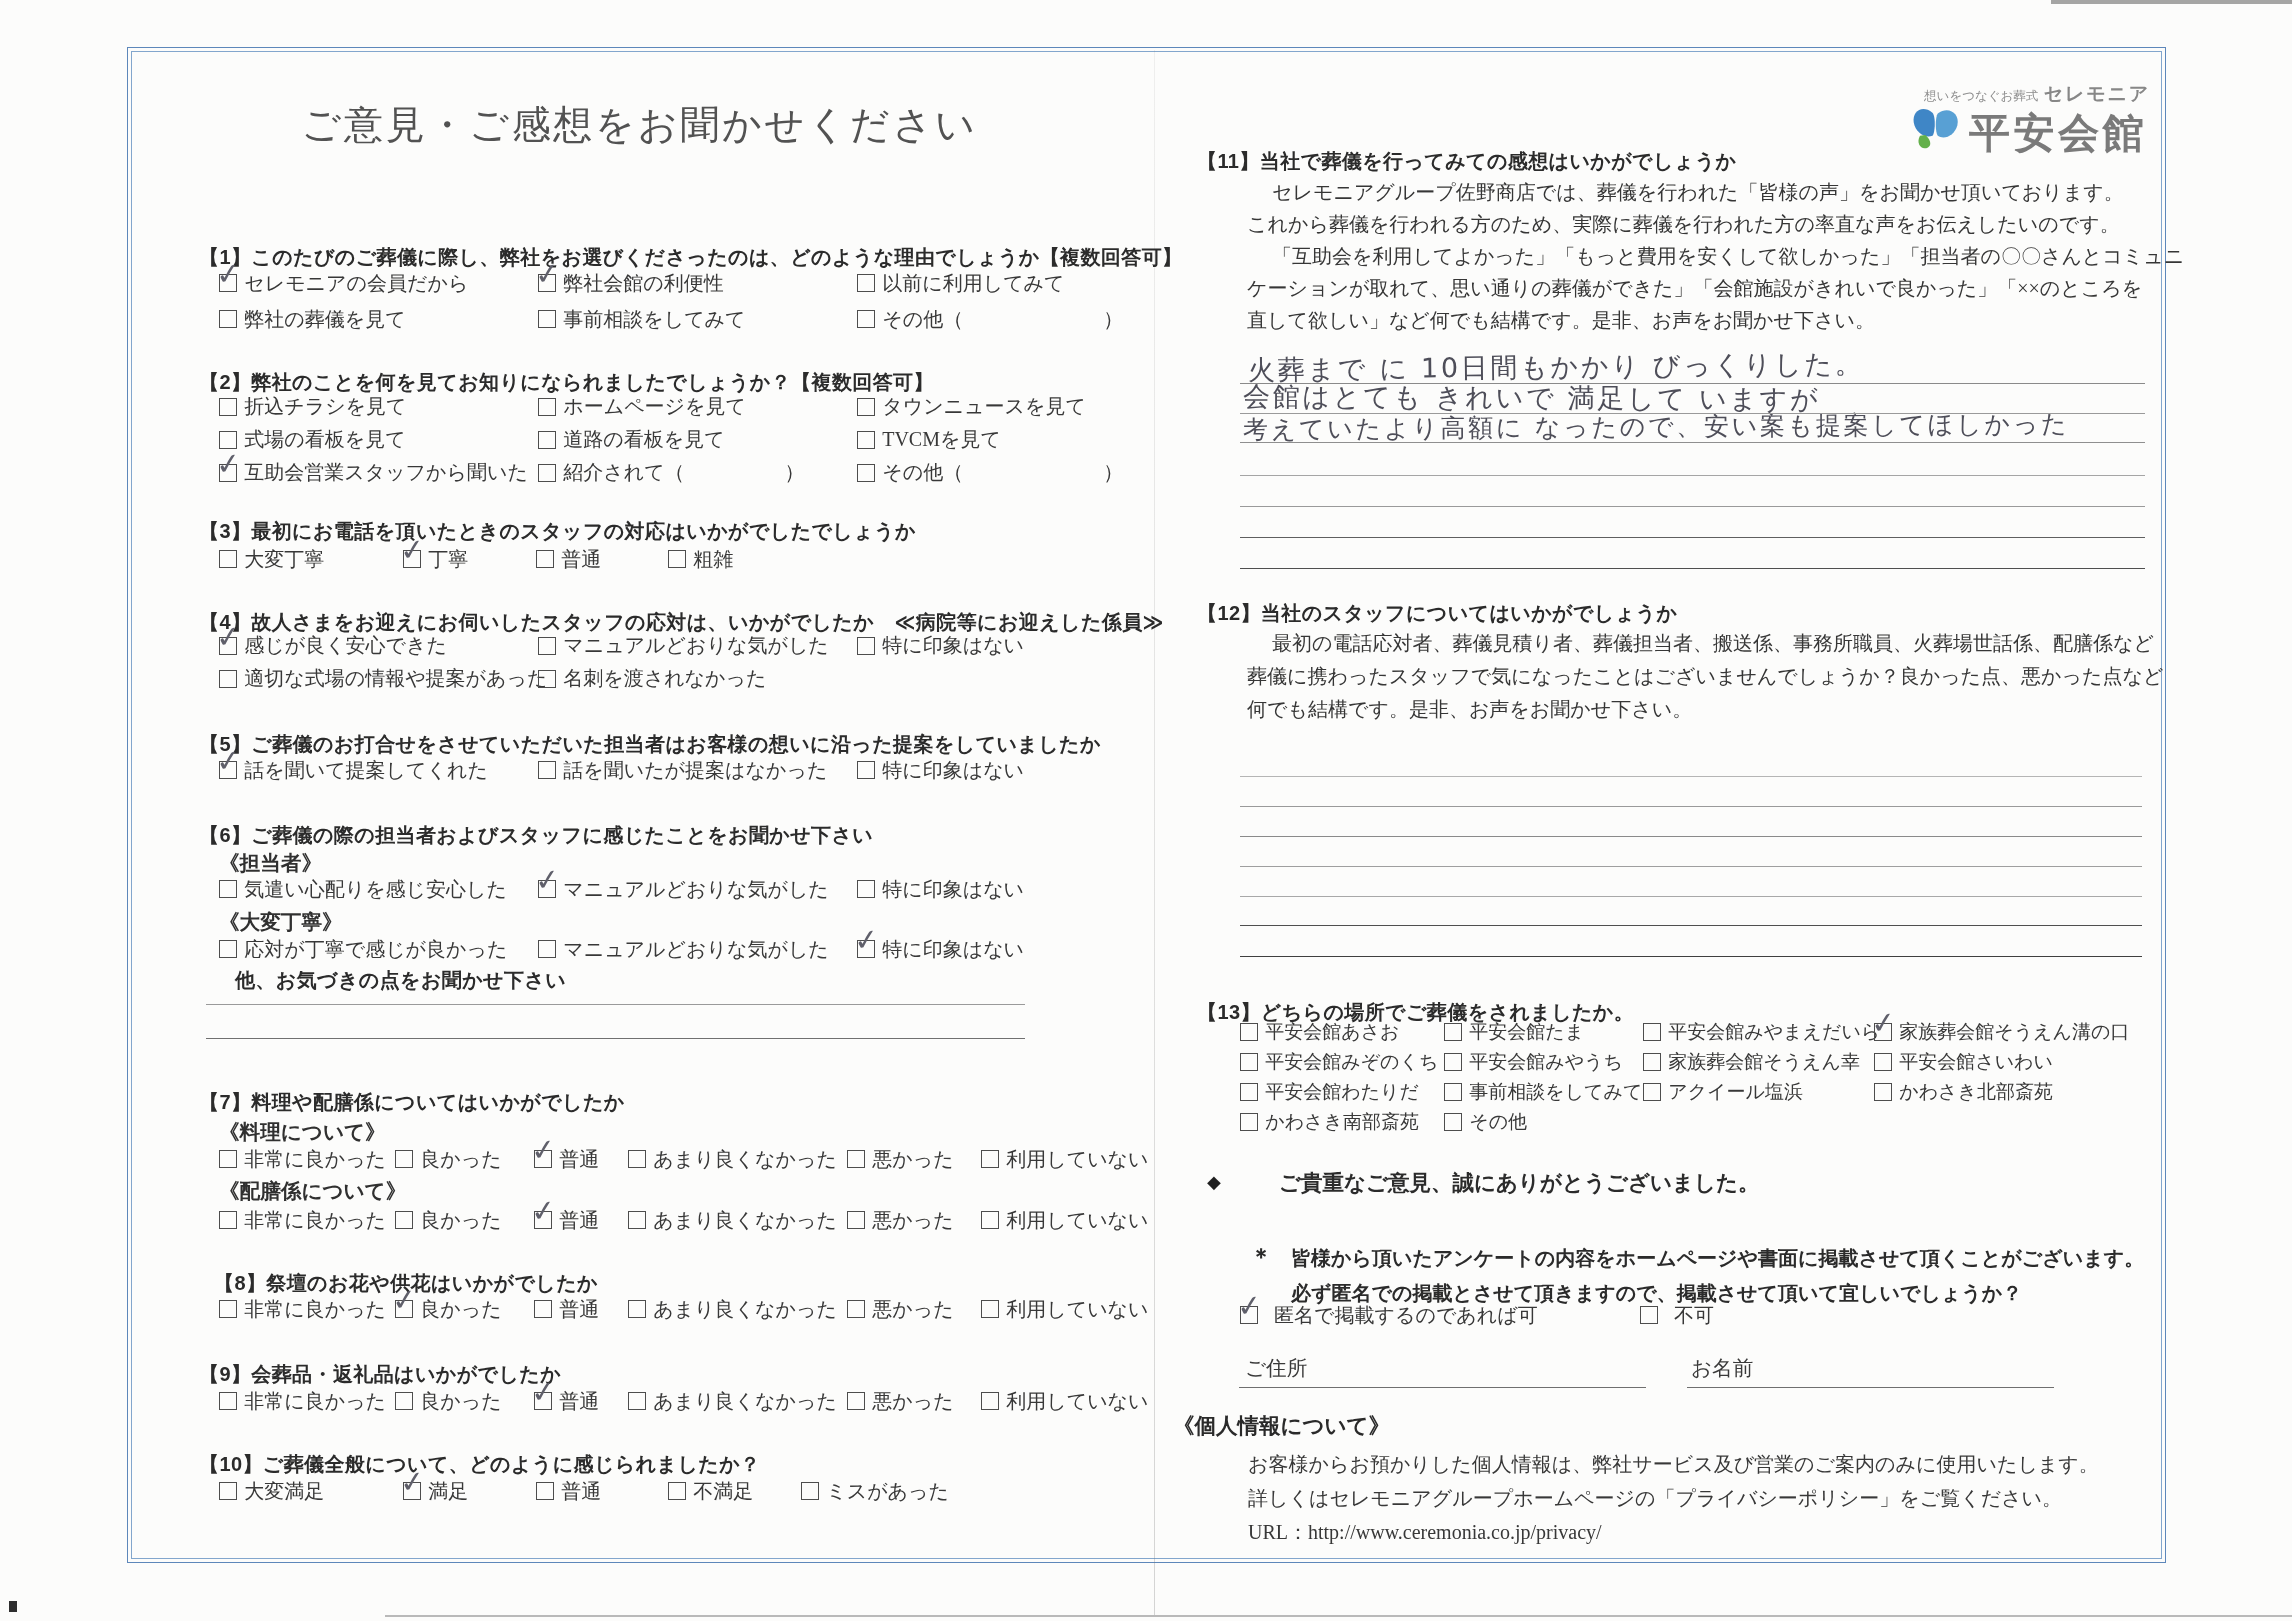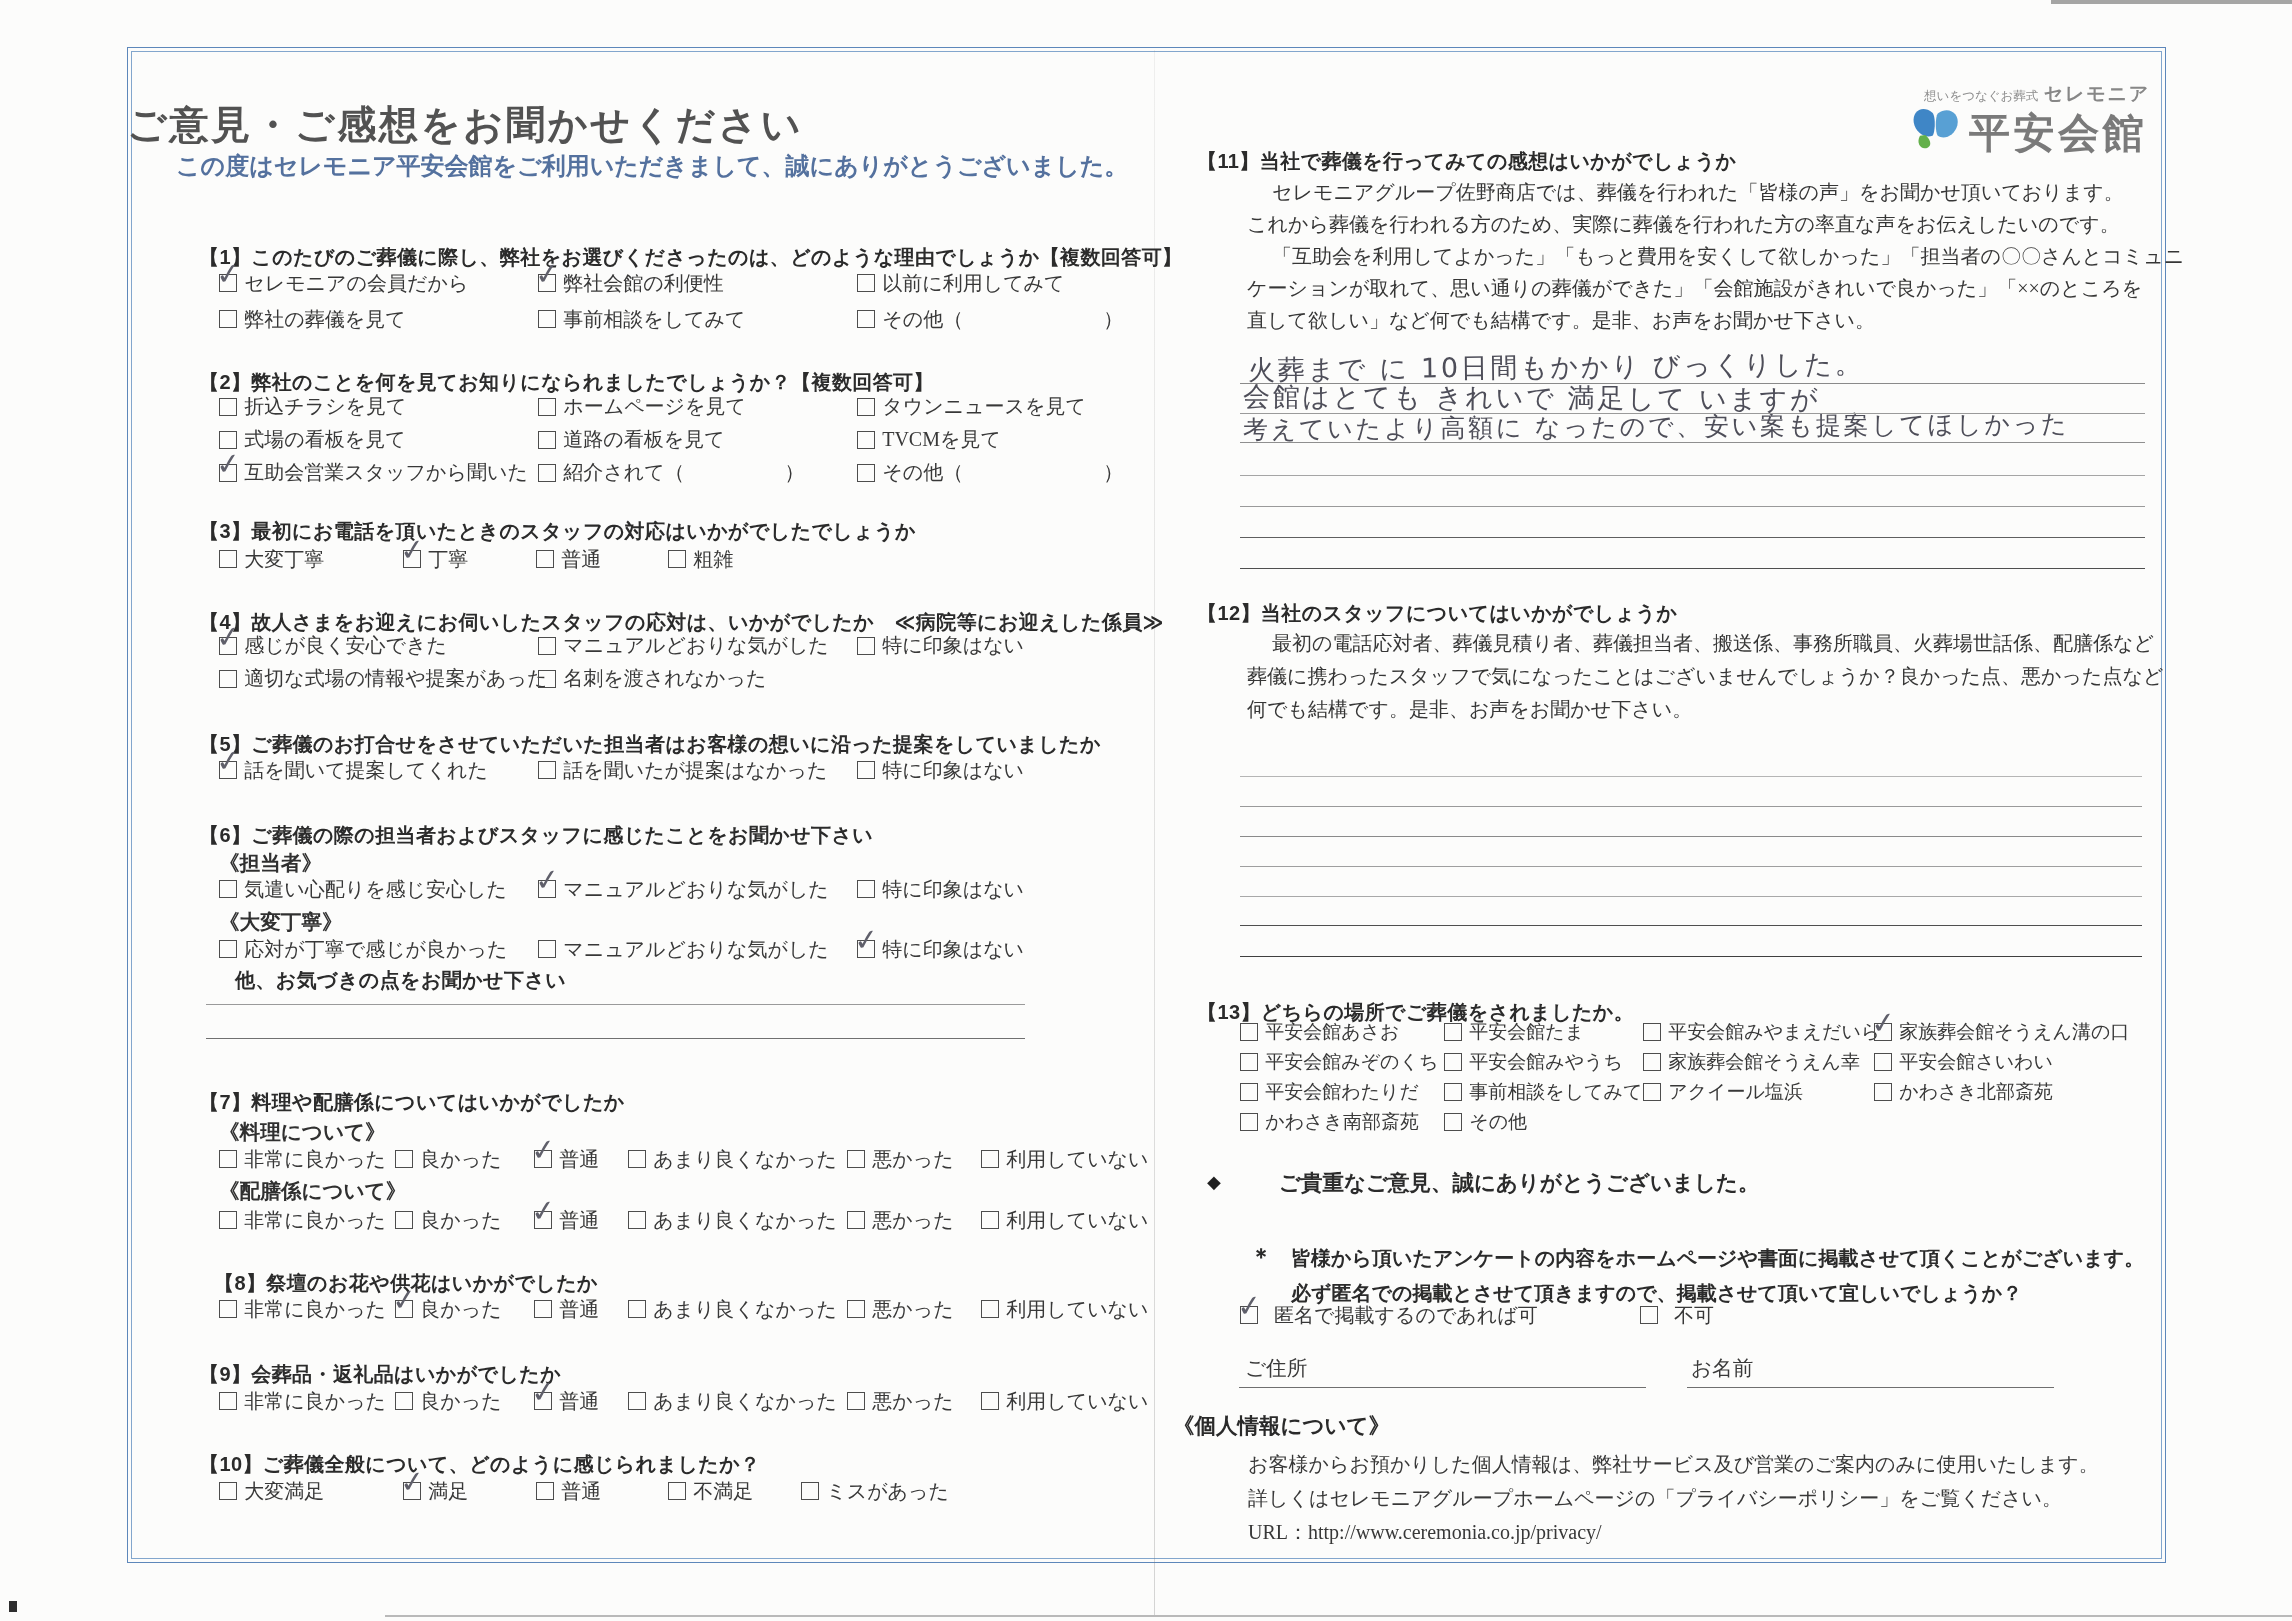--- a/index.html
+++ b/index.html
@@ -3,22 +3,22 @@
 <meta charset="utf-8">
 <style>
   html,body{margin:0;padding:0;background:#f2f2f0;}
   .scan{position:relative;width:2293px;height:1622px;background:#fcfcfb;overflow:hidden;
         font-family:"Liberation Serif","DejaVu Serif",serif;color:#3c3c3c;}
   .frame{position:absolute;left:127px;top:47px;width:2037px;height:1514px;border:1.8px solid #5d87ba;}
   .frame::before{content:"";position:absolute;inset:2.7px;border:0.9px solid #82a6cd;}
   .fold{position:absolute;left:1154px;top:50px;width:0.9px;height:1567px;
         background:linear-gradient(to bottom,rgba(120,120,120,.10),rgba(120,120,120,.30));}
   .artifact{position:absolute;}
-  .title{position:absolute;left:127px;top:72px;width:1025px;text-align:left;
-         font-size:39px;letter-spacing:2.7px;color:#525252;font-weight:700;white-space:nowrap;}
+  .title{position:absolute;left:127px;top:72px;width:1025px;text-align:center;
+         font-size:39px;letter-spacing:2.7px;color:#525252;font-weight:400;white-space:nowrap;}
   .intro{position:absolute;left:176px;top:150px;font-family:"Liberation Sans","DejaVu Sans",sans-serif;
          font-weight:bold;font-size:24px;line-height:32px;color:#54719e;white-space:nowrap;}
   .qlabel{position:absolute;font-family:"Liberation Sans","DejaVu Sans",sans-serif;font-weight:bold;
           font-size:20px;color:#2b2b2b;white-space:nowrap;letter-spacing:0.4px;}
   .sublabel{position:absolute;font-weight:bold;font-size:20.6px;color:#303030;white-space:nowrap;}
   .grid{position:absolute;display:grid;grid-auto-rows:36px;}
   .rows-37{grid-auto-rows:33px}.rows-34{grid-auto-rows:30px}
   .cols-a{grid-template-columns:319px 319px 1fr}
   .cols-s{grid-template-columns:184px 133px 132px 1fr}
   .cols-r{grid-template-columns:176px 139px 94px 219px 134px 1fr}
@@ -60,21 +60,20 @@
 
 <div class="scan">
   <div class="frame"></div>
   <div class="fold"></div>
   <div class="artifact" style="left:2051px;top:0;width:242px;height:3.6px;background:#8f8f8f;opacity:.8"></div>
   <div class="artifact" style="left:385px;top:1615px;width:1908px;height:1.8px;background:#b9b9b9"></div>
   <div class="artifact" style="left:9px;top:1601px;width:8px;height:10.7px;background:#2e2e2e"></div>
 
   <h1 class="title">ご意見・ご感想をお聞かせください</h1>
   <div class="intro">
-    <div>この度はセレモニア平安会館をご利用いただきまして、誠にありがとうございました。</div>
   </div>
 
   <div class="qlabel" style="left:199px;top:244px">【1】このたびのご葬儀に際し、弊社をお選びくださったのは、どのような理由でしょうか【複数回答可】</div>
   <div class="grid cols-a" style="left:219px;top:265px">
       <div class="opt">
         <span class="box">
           <span class="check">✓</span>
         </span>
         <span class="ot">セレモニアの会員だから</span>
       </div>

